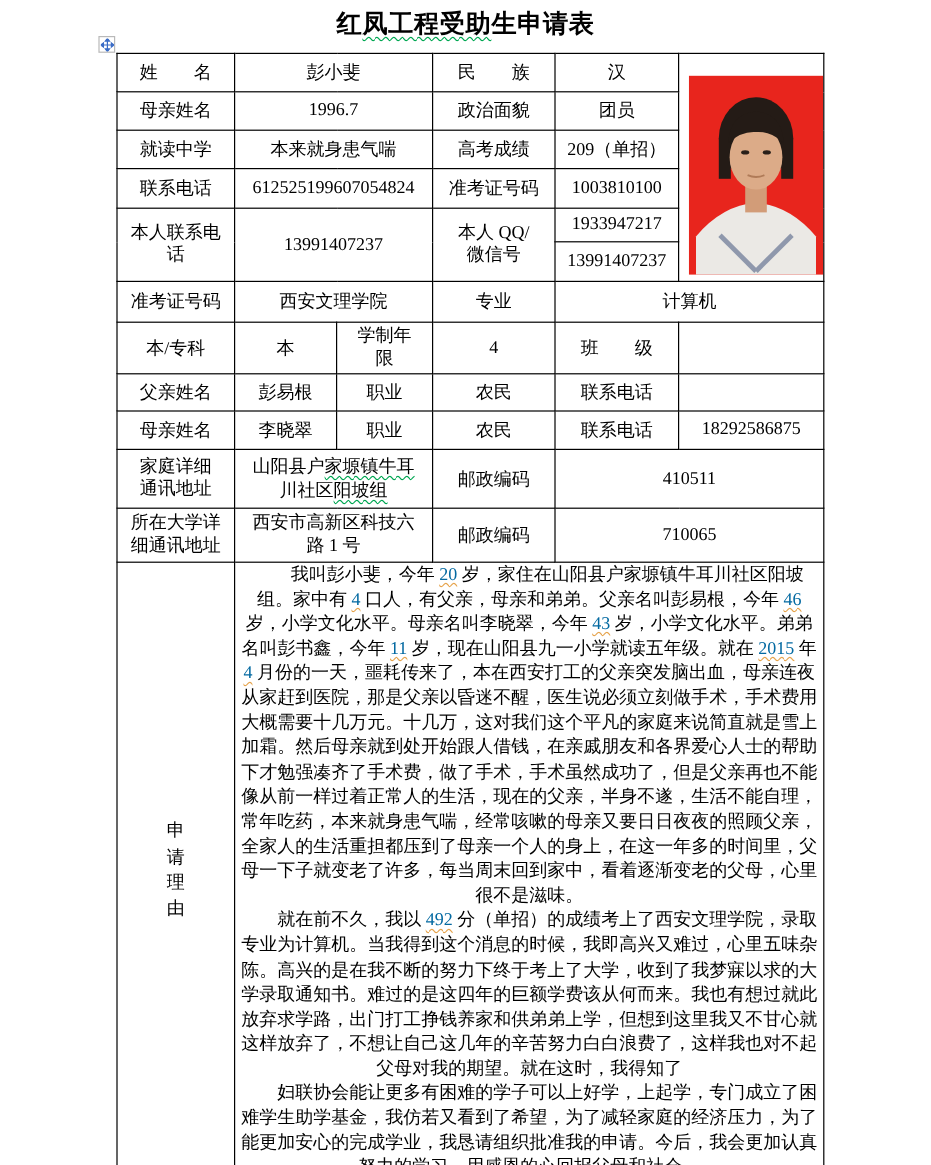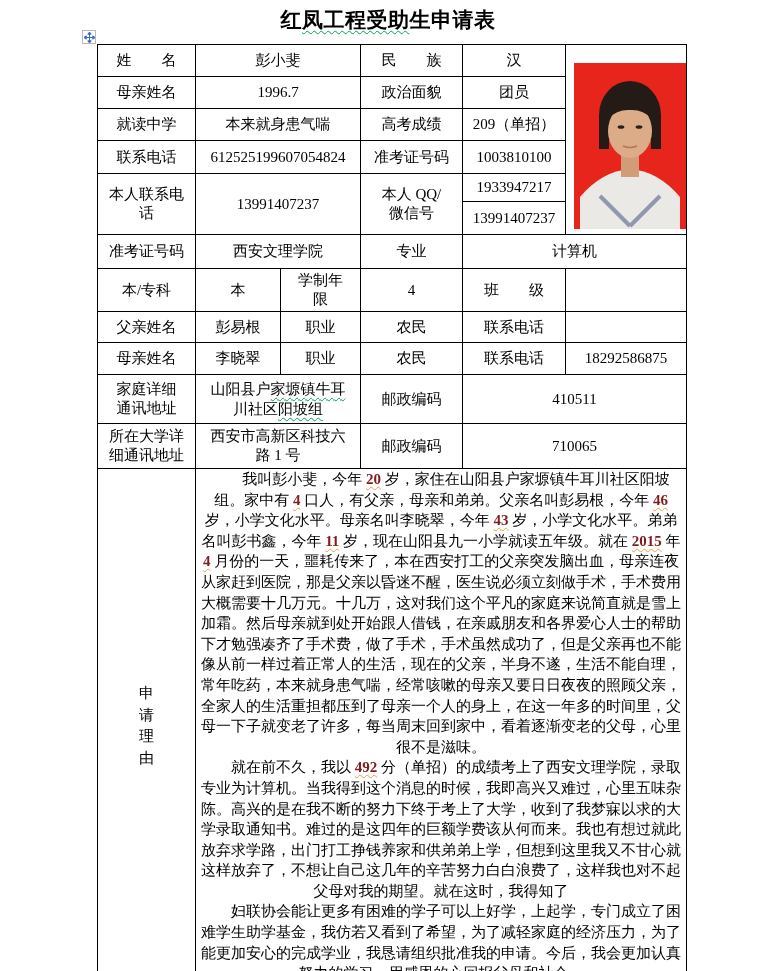--- a/index.html
+++ b/index.html
@@ -32,23 +32,23 @@
   td.ml{white-space:pre-line;line-height:19px;}
   td.left{text-align:left;padding-left:8px;}
   td.photo-cell{vertical-align:top;padding:0;}
   .photo{width:112px;height:166px;margin:18px 1px 5px 6px;display:block;}
   td.essay-cell{
     vertical-align:top;text-align:justify;padding:3px 8px 0 8px;
     font-size:14px;line-height:20.6px;height:494px;
   }
   .essay p{margin:0;text-indent:2em;}
   .num{
-    color:#7f1d1d;
+    color:#0369a1;
     text-decoration:underline wavy rgba(226,148,46,.85);
-    text-decoration-thickness:1px;text-underline-offset:2px;font-weight:bold;
+    text-decoration-thickness:1px;text-underline-offset:2px;
   }
   td.reason-label{white-space:pre-line;line-height:21.5px;font-size:15px;}
   .addr-line{display:block;line-height:20px;}
 </style>
 </head>
 <body>
 
 <h1 class="page-title"><span>红</span><span class="sq-green">凤工程受助</span><span>生申请表</span></h1>
 
 <div class="move-handle">

